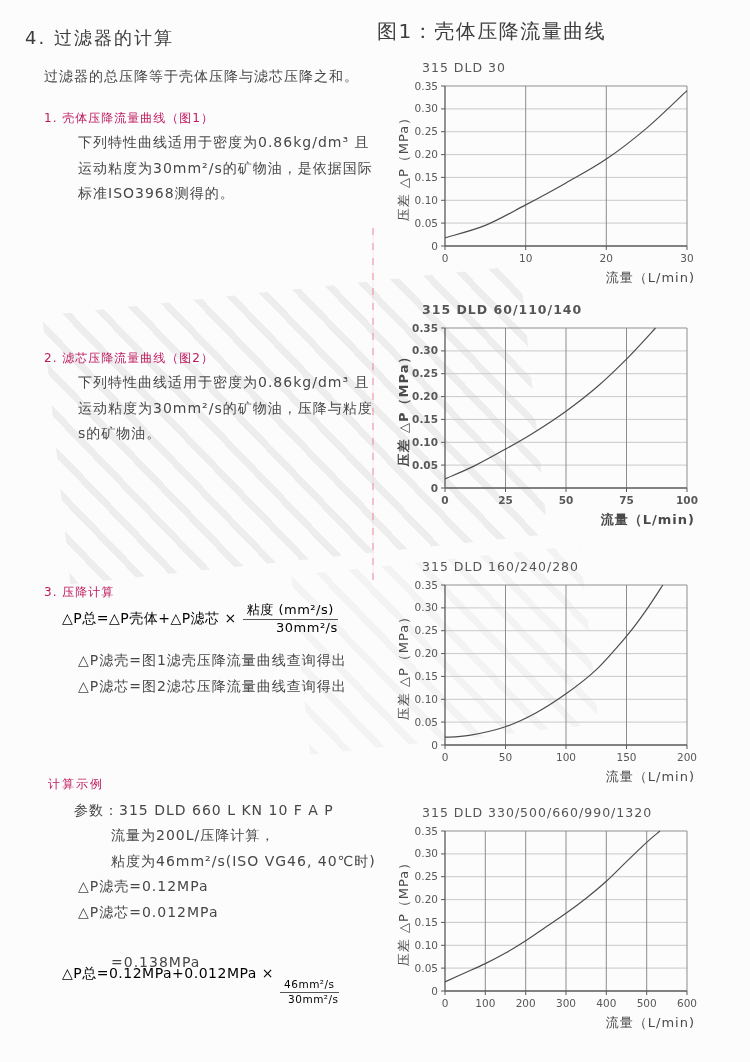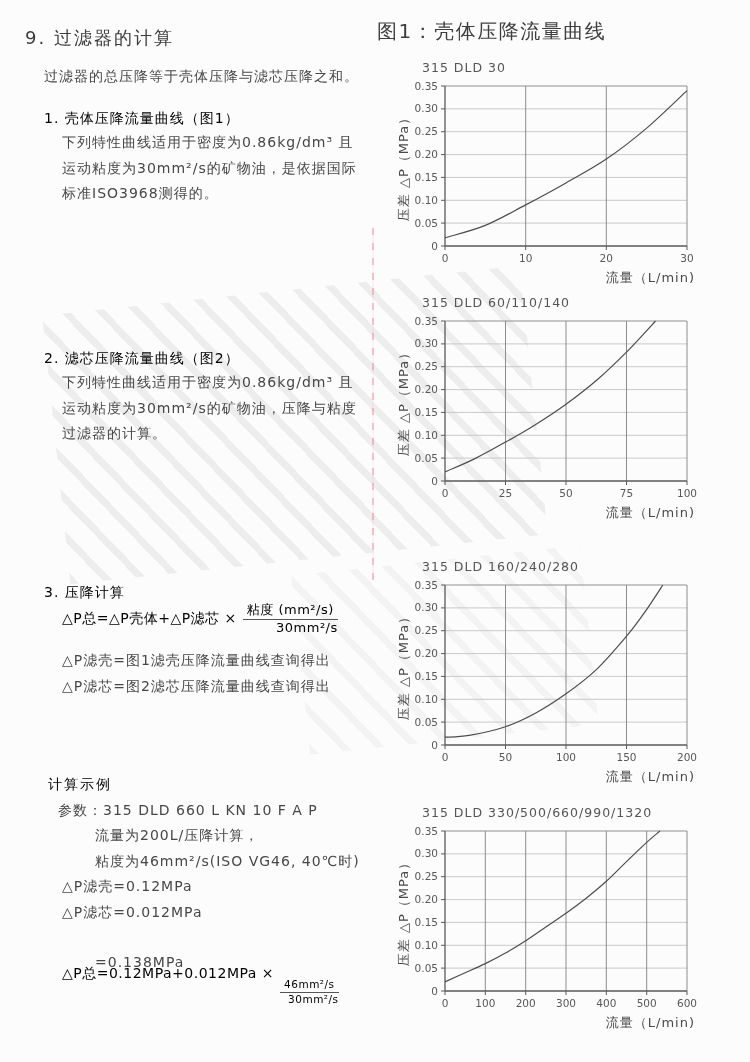--- a/index.html
+++ b/index.html
@@ -3,22 +3,22 @@
 <meta charset="utf-8">
 <style>
   html,body{margin:0;padding:0;}
   body{
     width:750px;height:1062px;position:relative;overflow:hidden;
     background:#fcfcfc;color:#454545;
     font-family:"DejaVu Sans","Liberation Sans",sans-serif;
   }
   .abs{position:absolute;}
   .h1{font-size:18px;letter-spacing:2px;color:#3c3c3c;font-weight:400;}
-  .body-text{font-size:14px;letter-spacing:1px;color:#474747;line-height:25.6px;white-space:nowrap;}
-  .sec-head{font-size:14px;letter-spacing:1px;color:#000000;white-space:nowrap;}
+  .body-text{font-size:14px;letter-spacing:1px;color:#474747;line-height:25.6px;white-space:nowrap;margin-left:16px;}
+  .sec-head{font-size:12px;letter-spacing:1px;color:#be185d;white-space:nowrap;}
   .fig-head{font-size:20px;letter-spacing:1.5px;color:#3e3e3e;white-space:nowrap;}
   .formula-row{display:flex;align-items:center;gap:6px;font-size:14px;letter-spacing:0.5px;color:#000000;white-space:nowrap;}
   .frac{display:inline-flex;flex-direction:column;align-items:flex-end;line-height:1.25;}
   .frac .num{border-bottom:1px solid #565656;padding:0 4px 1px;}
   .frac.big{font-size:13px;}
   .frac.small{font-size:10.5px;line-height:1.2;margin-top:36px;}
   .chart{position:absolute;left:395px;width:355px;height:250px;}
   svg text{font-family:"DejaVu Sans","Liberation Sans",sans-serif;}
   svg .tick{font-size:10.5px;fill:#585858;}
   svg .ctitle{font-size:12.5px;fill:#555;letter-spacing:1px;}
@@ -33,36 +33,36 @@
     pointer-events:none;
   }
 </style>
 </head>
 <body>
 
 <div class="abs watermark" style="left:55px;top:290px;width:480px;height:270px;"></div>
 <div class="abs watermark" style="left:300px;top:560px;width:290px;height:180px;opacity:.6;"></div>
 <div class="abs fold-line" style="left:372px;top:228px;height:352px;"></div>
 
-<h1 class="abs h1" style="left:25px;top:14px;">9. 过滤器的计算</h1>
+<h1 class="abs h1" style="left:25px;top:14px;">4. 过滤器的计算</h1>
 
 <p class="abs body-text" style="left:44px;top:64px;margin:0;">过滤器的总压降等于壳体压降与滤芯压降之和。</p>
 
 <div class="abs sec-head" style="left:44px;top:110px;">1. 壳体压降流量曲线（图1）</div>
 <div class="abs body-text" style="left:62px;top:130px;">
   <div>下列特性曲线适用于密度为0.86kg/dm³ 且</div>
   <div>运动粘度为30mm²/s的矿物油，是依据国际</div>
   <div>标准ISO3968测得的。</div>
 </div>
 
 <div class="abs sec-head" style="left:44px;top:350px;">2. 滤芯压降流量曲线（图2）</div>
 <div class="abs body-text" style="left:62px;top:370px;">
   <div>下列特性曲线适用于密度为0.86kg/dm³ 且</div>
   <div>运动粘度为30mm²/s的矿物油，压降与粘度</div>
-  <div>过滤器的计算。</div>
+  <div>s的矿物油。</div>
 </div>
 
 <div class="abs sec-head" style="left:44px;top:584px;text-align:center;">3. 压降计算</div>
 <div class="abs formula-row" style="left:62px;top:602px;">
   <span>△P总=△P壳体+△P滤芯 ×</span>
   <span class="frac big">
     <span class="num">粘度 (mm²/s)</span>
     <span class="den">30mm²/s</span>
   </span>
 </div>
@@ -129,21 +129,21 @@
       <line x1="46.0" y1="83.7" x2="50.0" y2="83.7" stroke="#5a5a5a" stroke-width="1"></line>
       <text x="43" y="87.2" text-anchor="end" class="tick">0.25</text>
       <line x1="46.0" y1="60.9" x2="50.0" y2="60.9" stroke="#5a5a5a" stroke-width="1"></line>
       <text x="43" y="64.4" text-anchor="end" class="tick">0.30</text>
       <line x1="46.0" y1="38.0" x2="50.0" y2="38.0" stroke="#5a5a5a" stroke-width="1"></line>
       <text x="43" y="41.5" text-anchor="end" class="tick">0.35</text>
       <path d="M50.0 189.8 C56.7 187.7 76.9 182.9 90.3 177.4 C103.8 171.9 117.2 163.9 130.7 156.9 C144.1 149.8 157.6 142.5 171.0 134.9 C184.4 127.3 197.9 120.3 211.3 111.1 C224.8 102.0 238.2 91.5 251.7 80.1 C265.1 68.6 285.3 48.8 292.0 42.6" fill="none" stroke="#4d4d4d" stroke-width="1.2"></path>
       <text transform="translate(13 118) rotate(-90)" text-anchor="middle" class="alabel">压差 △P（MPa）</text>
       <text x="300" y="234" text-anchor="end" class="alabel">流量（L/min)</text>
     </svg></div>
-<div class="chart" style="top:283px;"><svg width="355" height="250" viewBox="0 0 355 250">
+<div class="chart" style="top:290px;font-weight:bold;"><svg width="355" height="250" viewBox="0 0 355 250">
       <text x="27" y="24" class="ctitle">315 DLD 60/110/140</text>
       <line x1="50.0" y1="175.1" x2="292.0" y2="175.1" stroke="#c9c9c9" stroke-width="1"></line>
       <line x1="50.0" y1="152.3" x2="292.0" y2="152.3" stroke="#c9c9c9" stroke-width="1"></line>
       <line x1="50.0" y1="129.4" x2="292.0" y2="129.4" stroke="#c9c9c9" stroke-width="1"></line>
       <line x1="50.0" y1="106.6" x2="292.0" y2="106.6" stroke="#c9c9c9" stroke-width="1"></line>
       <line x1="50.0" y1="83.7" x2="292.0" y2="83.7" stroke="#c9c9c9" stroke-width="1"></line>
       <line x1="50.0" y1="60.9" x2="292.0" y2="60.9" stroke="#c9c9c9" stroke-width="1"></line>
       <line x1="50.0" y1="38.0" x2="292.0" y2="38.0" stroke="#909090" stroke-width="1"></line>
       <line x1="110.5" y1="38.0" x2="110.5" y2="198.0" stroke="#8d8d8d" stroke-width="1"></line>
       <line x1="171.0" y1="38.0" x2="171.0" y2="198.0" stroke="#8d8d8d" stroke-width="1"></line>

